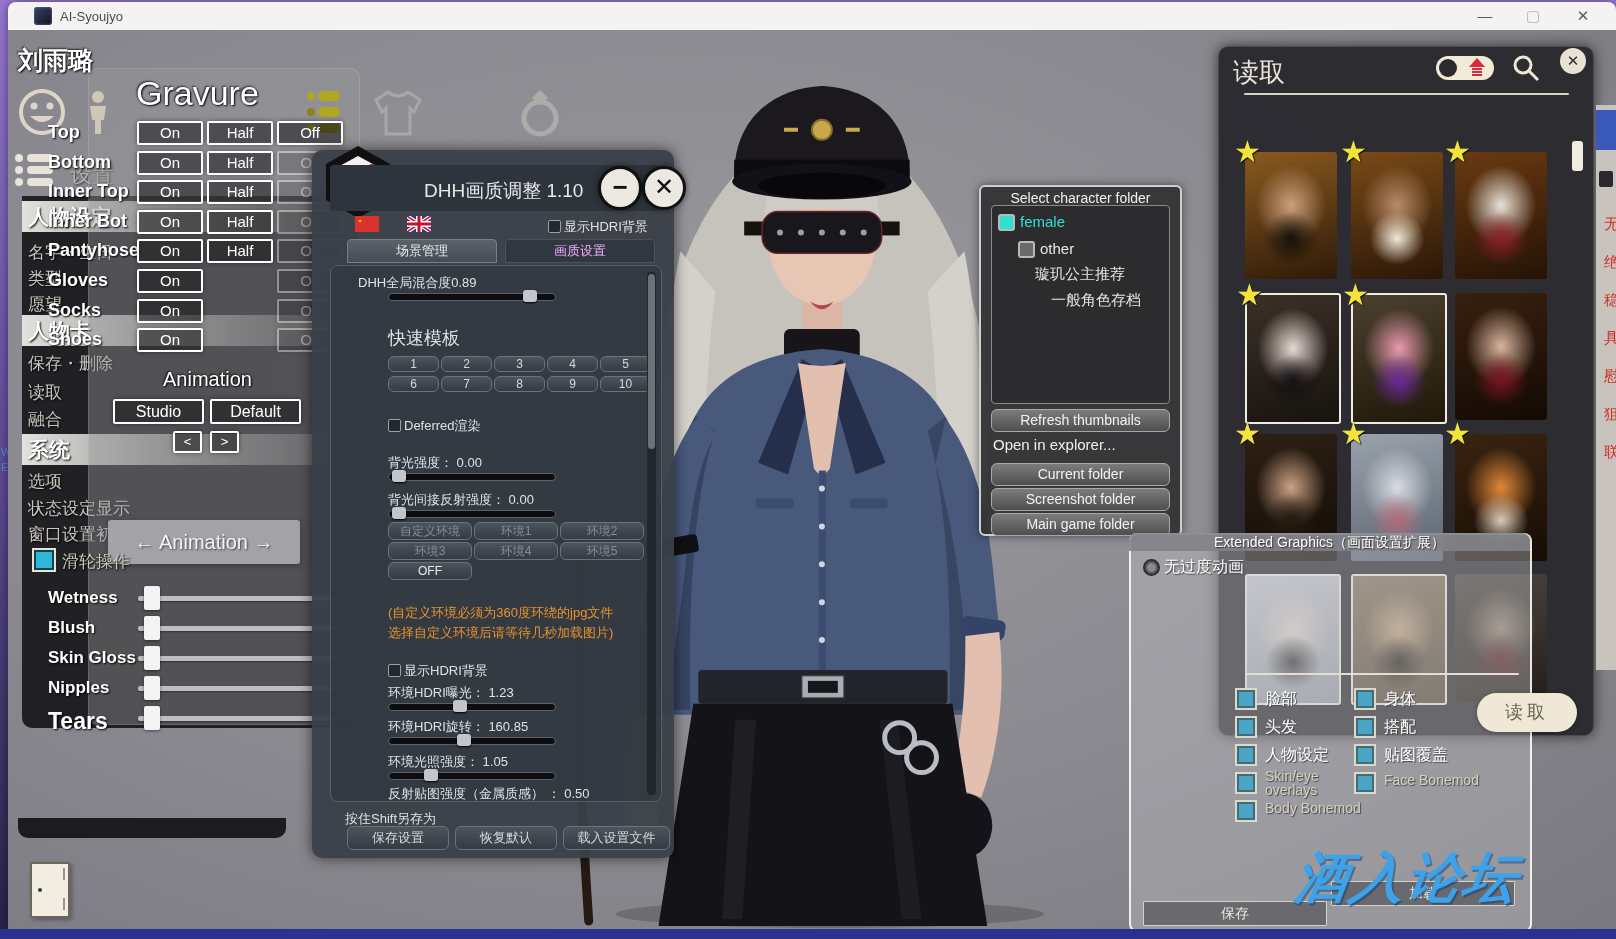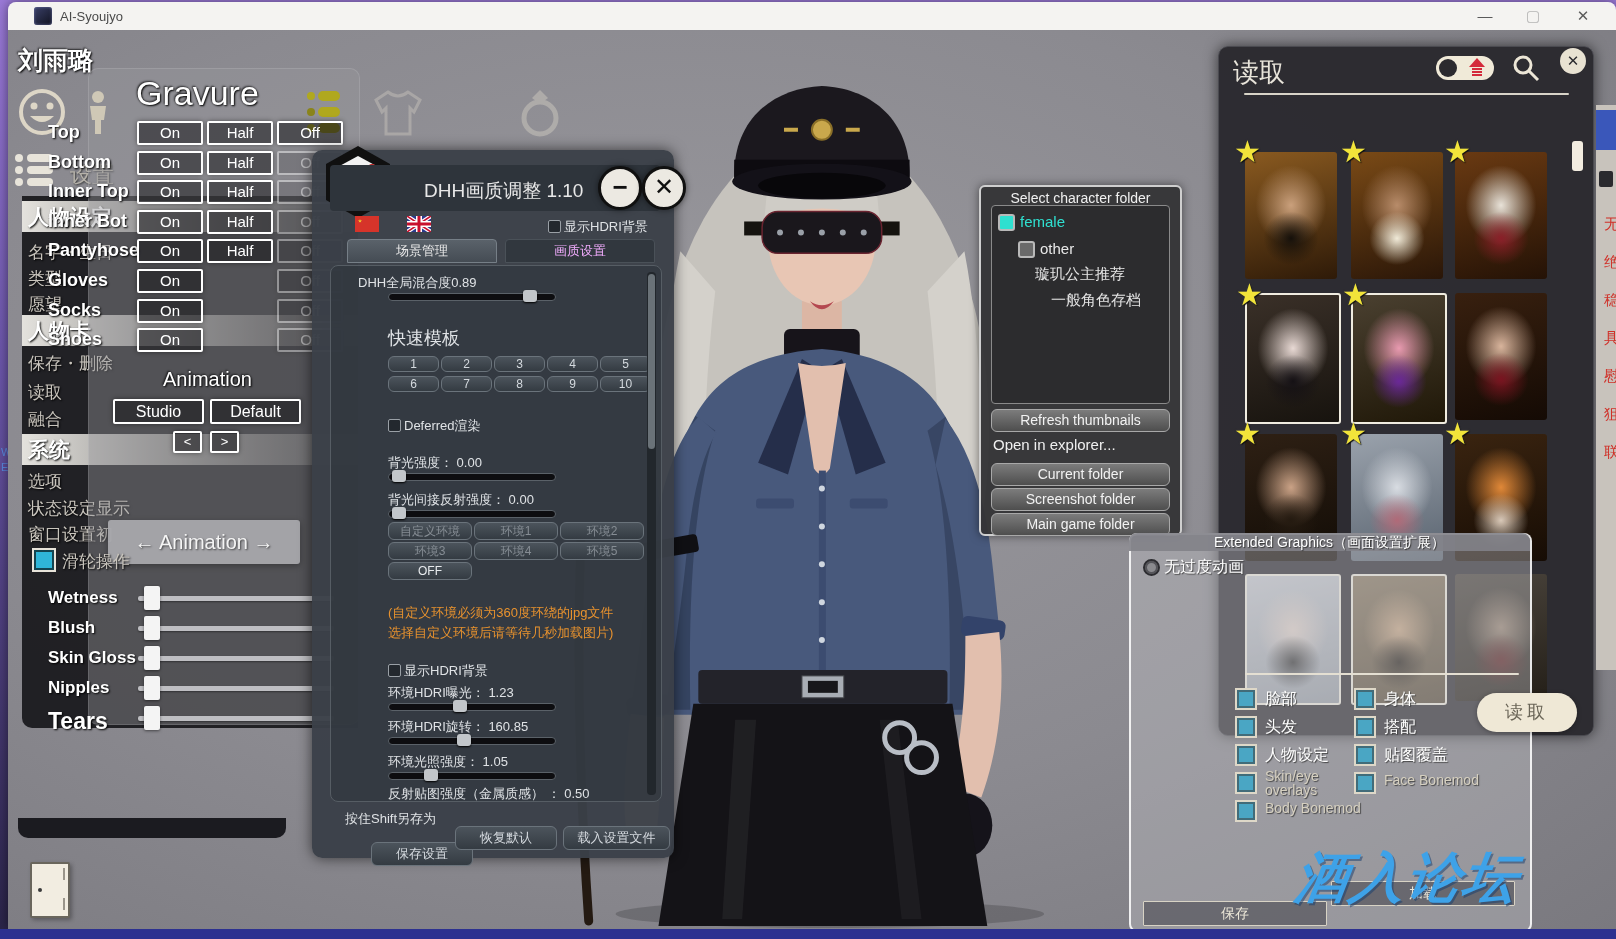--- a/index.html
+++ b/index.html
@@ -370,21 +370,21 @@
                   <div class="dhandle abs" style="left: 35px; position: absolute;"></div>
                 </div>
                 <div class="dhh-label abs" style="left:57px;top:519px;">反射贴图强度（金属质感） ： 0.50</div>
               </div>
             <div id="dhhScroll" class="abs">
                 <div id="dhhScrollHandle" class="abs"></div>
               </div>
           </div>
           <div class="abs dhh-label" style="left:33px;top:660px">按住Shift另存为</div>
           <div id="dhhActions">
-              <div class="dhh-btn abs" style="left:35px;top:692px;width:100px;height:22px;line-height:22px;font-size:13px;margin-left:24px;">保存设置</div>
+              <div class="dhh-btn abs" style="left:35px;top:676px;width:100px;height:22px;line-height:22px;font-size:13px;">保存设置</div>
               <div class="dhh-btn abs" style="left:143px;top:676px;width:100px;height:22px;line-height:22px;font-size:13px;">恢复默认</div>
               <div class="dhh-btn abs" style="left:251px;top:676px;width:105px;height:22px;line-height:22px;font-size:13px;">载入设置文件</div>
             </div>
         </div>
 
         <div id="folder" class="abs">
           <div class="abs" style="left:0;top:3px;width:100%;text-align:center;color:#f0f0f0;font-size:14px">Select character folder</div>
           <div id="folderList" class="abs">
               <div class="abs" style="left:6px;top:8px;width:13px;height:13px;border-radius:3px;border:2px solid #b9b9b9;background:#2fe0d0;"></div>
               <div class="abs" style="left:28px;top:7px;font-size:15px;color:#2fe0d0;">female</div>

